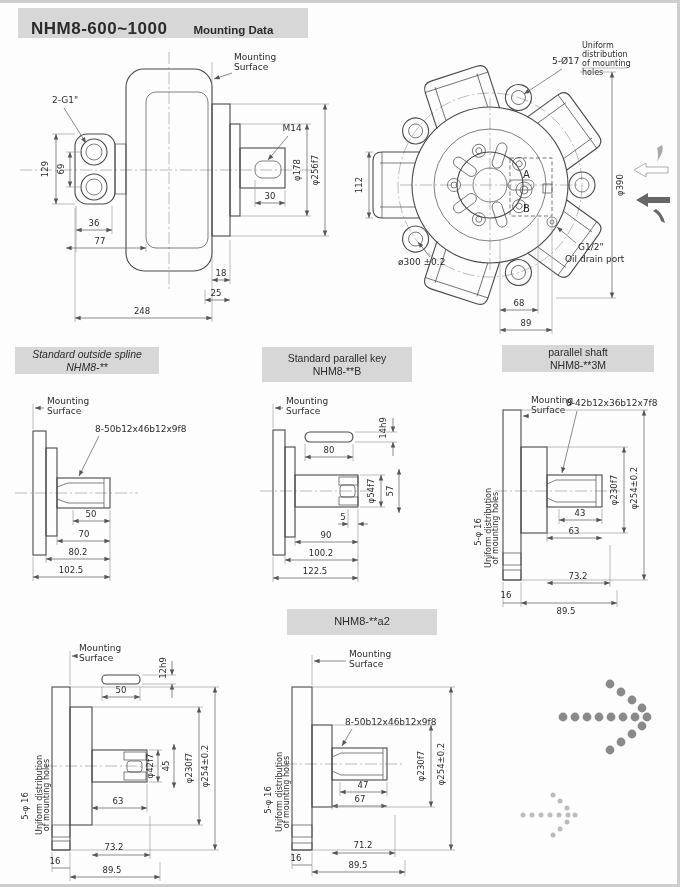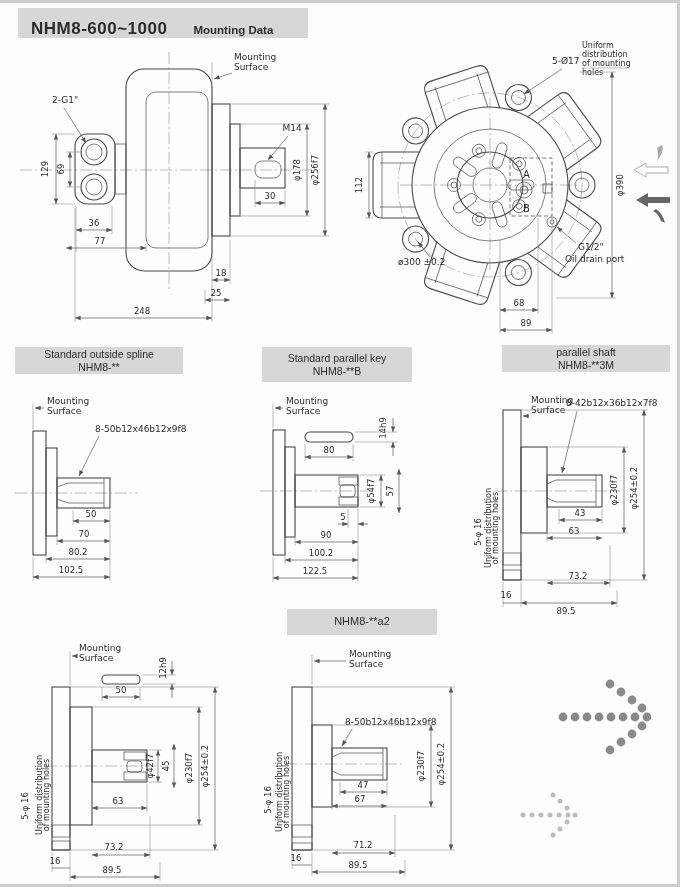--- a/index.html
+++ b/index.html
@@ -37,29 +37,29 @@
 
   <div class="edge" style="left:0;top:0;width:680px;height:3px;"></div>
   <div class="edge" style="left:677px;top:0;width:3px;height:887px;"></div>
   <div class="edge" style="left:0;top:884px;width:680px;height:3px;"></div>
 
   <div class="titlebar">
     <span class="model">NHM8-600~1000</span>
     <span class="doc">Mounting Data</span>
   </div>
 
-  <div class="sec-h" style="left:15px;top:347px;width:168px;height:27px;">
+  <div class="sec-h" style="left:15px;top:347px;width:144px;height:27px;font-style:italic;">
     <span>Standard outside spline</span>
     <span>NHM8-**</span>
   </div>
   <div class="sec-h" style="left:262px;top:347px;width:150px;height:35px;">
     <span>Standard parallel key</span>
     <span>NHM8-**B</span>
   </div>
-  <div class="sec-h" style="left:502px;top:345px;width:168px;height:27px;">
+  <div class="sec-h" style="left:502px;top:345px;width:152px;height:27px;">
     <span>parallel shaft</span>
     <span>NHM8-**3M</span>
   </div>
   <div class="sec-h single" style="left:287px;top:609px;width:150px;height:26px;">
     <span>NHM8-**a2</span>
   </div>
 
   <svg class="draw" width="680" height="887" viewBox="0 0 680 887">
     <defs>
       <marker id="mE" viewBox="0 0 10 10" refX="10" refY="5" markerWidth="10" markerHeight="8" orient="auto">

